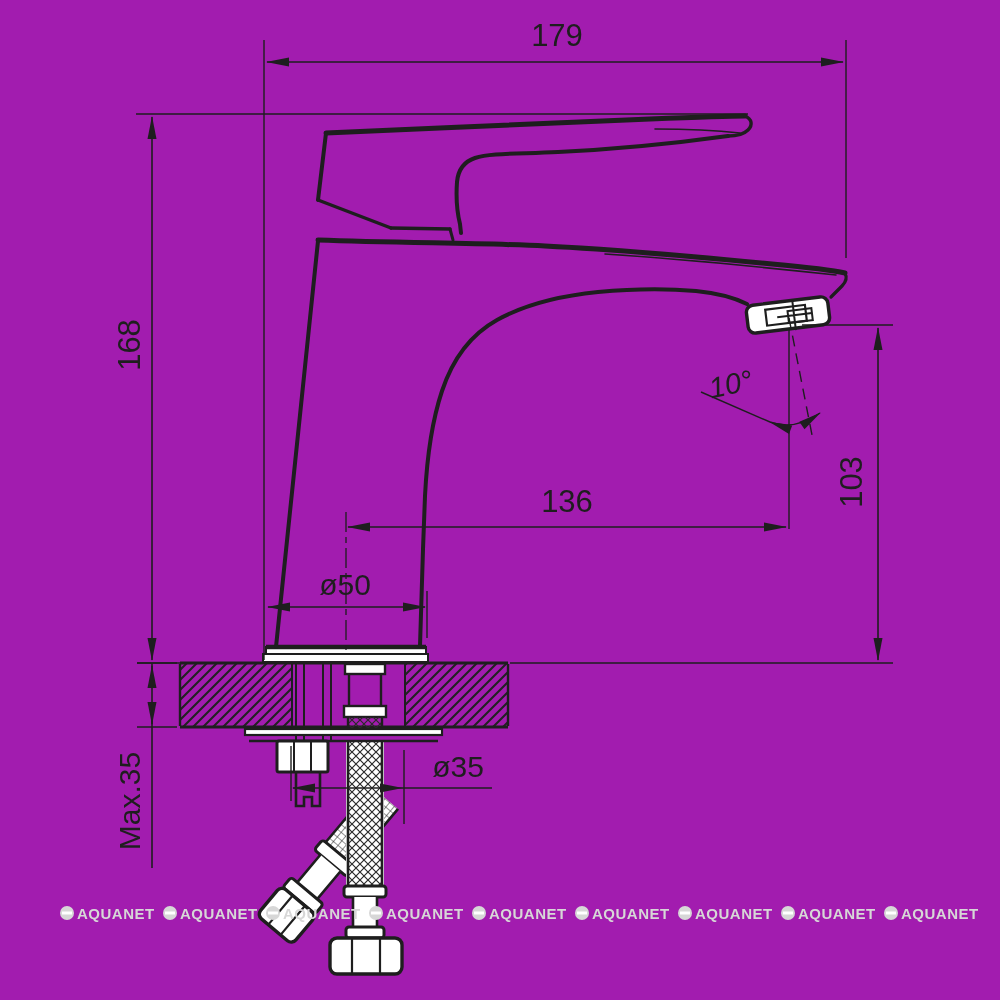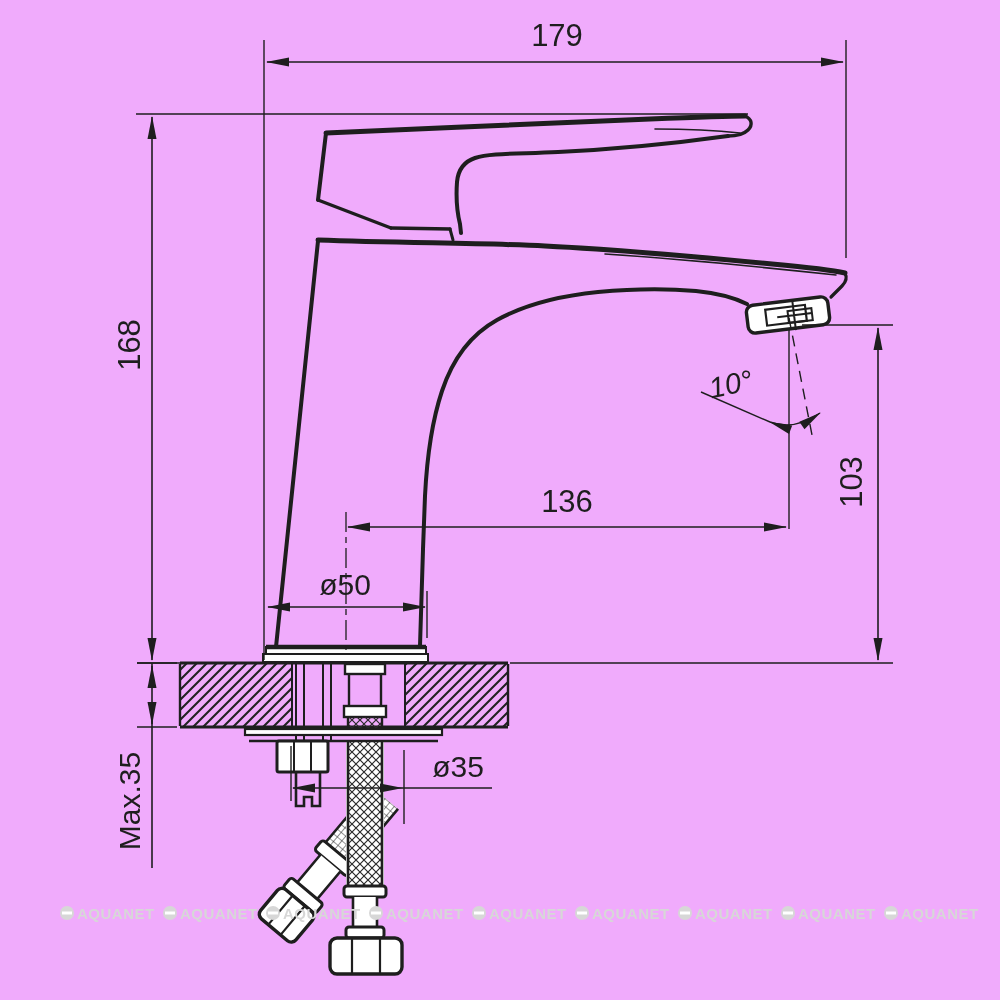--- a/index.html
+++ b/index.html
@@ -1,16 +1,16 @@
 <!DOCTYPE html>
 <html><head>
 <meta charset="utf-8">
 <style>
   html,body{margin:0;padding:0;background:#fff;}
-  #stage{position:relative;width:1000px;height:1000px;background:#f0abfc;overflow:hidden;
+  #stage{position:relative;width:1000px;height:1000px;background:#a21caf;overflow:hidden;
          font-family:"Liberation Sans", sans-serif;}
   svg{display:block;}
   text{font-family:"Liberation Sans", sans-serif;fill:#1e1e1e;}
   .dimtxt{font-size:31px;}
   .dimtxt-sm{font-size:30px;}
   .angletxt{font-size:29px;font-style:italic;}
   .wmtxt{font-size:15px;font-weight:bold;fill:#d7d7d7;letter-spacing:0.5px;}
 </style>
 </head>
 <body>

